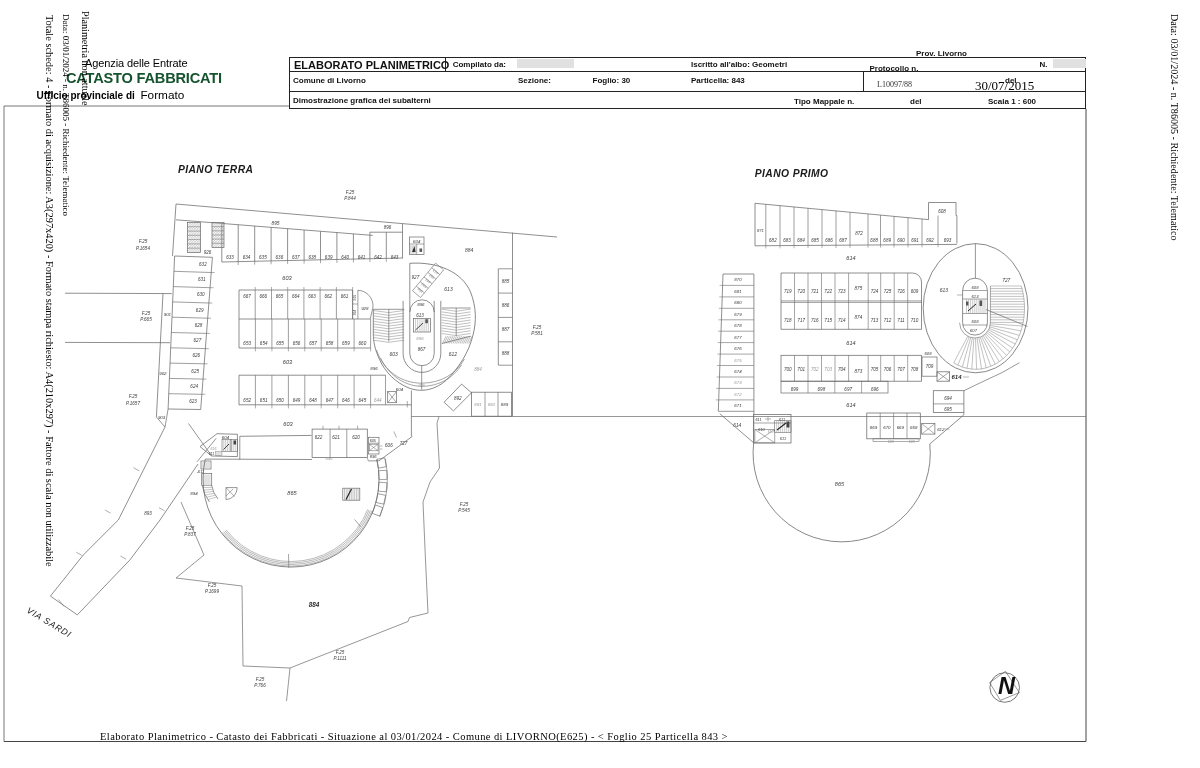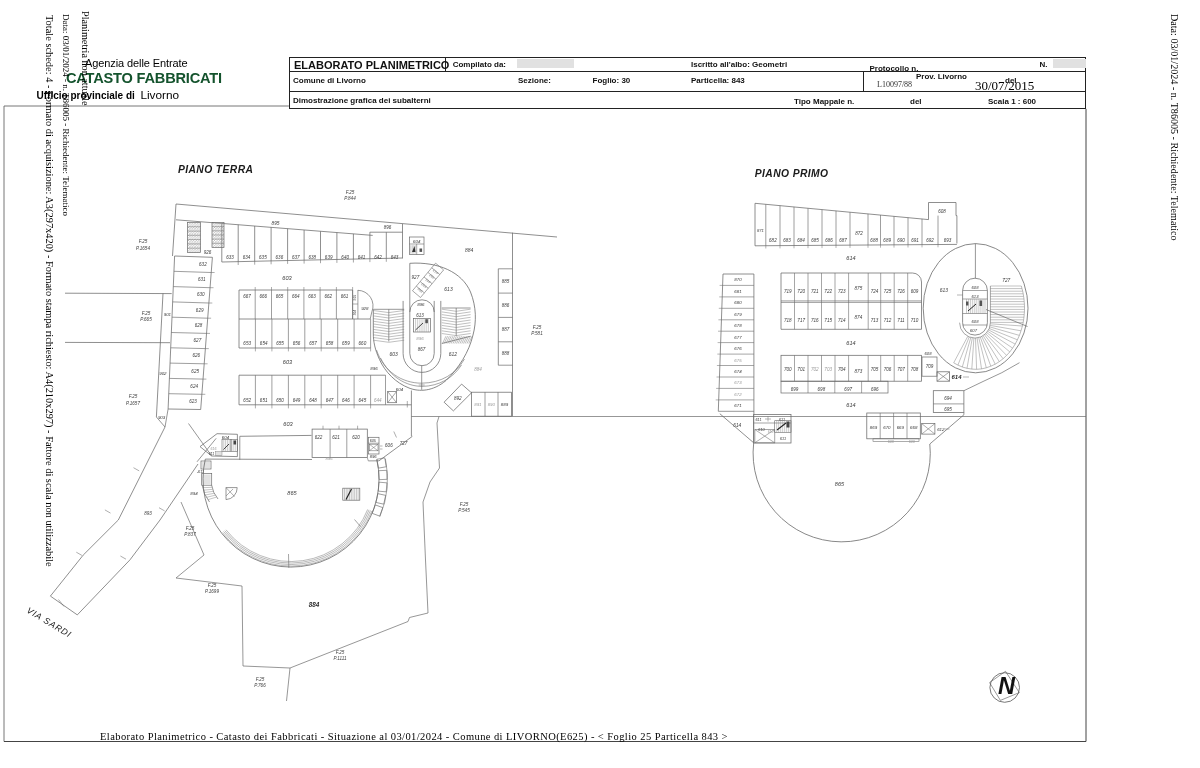--- a/index.html
+++ b/index.html
@@ -758,38 +758,38 @@
 <path d="M989.6,682.6 L1000.4,700.4" stroke="#555" stroke-width="0.6" fill="none"></path>
 <path d="M1000.4,700.4 L1019.3,692.6" stroke="#555" stroke-width="0.6" fill="none"></path>
 <path d="M1005.5,671.3 L1019.3,692.6" stroke="#555" stroke-width="0.6" fill="none"></path>
 <text x="1006.5" y="693.5" text-anchor="middle" style="font-size:23.5px;font-weight:bold;font-style:italic;fill:#111">N</text>
 <text x="178" y="173.3" style="font-size:10.3px;font-weight:bold;font-style:italic;fill:#1a1a1a;letter-spacing:0.4px">PIANO TERRA</text>
 <text x="754.8" y="176.8" style="font-size:10.3px;font-weight:bold;font-style:italic;fill:#1a1a1a;letter-spacing:0.4px">PIANO PRIMO</text>
 </svg>
 
 <div class="abs" style="left:85px;top:57px;font-weight:normal;font-size:11px;letter-spacing:-0.1px;color:#000">Agenzia delle Entrate</div>
 <div class="abs" style="left:66px;top:70.2px;font-weight:bold;font-size:14.6px;letter-spacing:-0.2px;color:#14532d">CATASTO FABBRICATI</div>
-<div class="abs" style="left:36.5px;top:87.8px;font-weight:bold;font-size:10px;color:#000">Ufficio provinciale di&nbsp;&nbsp;<span style="font-weight:normal;font-size:11.8px">Livorno</span></div>
+<div class="abs" style="left:36.5px;top:87.8px;font-weight:bold;font-size:10px;color:#000">Ufficio provinciale di&nbsp;&nbsp;<span style="font-weight:normal;font-size:11.8px">Formato</span></div>
 
 <div class="abs ser rot" style="left:90.5px;top:11px;font-size:10.2px">Planimetria non attuale</div>
 <div class="abs ser rot" style="left:71px;top:14px;font-size:9px">Data: 03/01/2024 - n. T86005 - Richiedente: Telematico</div>
 <div class="abs ser rot" style="left:55px;top:15px;font-size:10.4px">Totale schede: 4 - Formato di acquisizione: A3(297x420) - Formato stampa richiesto: A4(210x297) - Fattore di scala non utilizzabile</div>
 <div class="abs ser rot" style="left:1180px;top:13.5px;font-size:10.1px">Data: 03/01/2024 - n. T86005 - Richiedente: Telematico</div>
 
 <div class="abs" style="left:288.9px;top:57.2px;width:797.1px;height:51.7px;border:1.3px solid #222;box-sizing:border-box"></div>
 <div class="abs" style="left:288.9px;top:70.9px;width:797.1px;height:0;border-top:1px solid #222"></div>
 <div class="abs" style="left:288.9px;top:90.6px;width:797.1px;height:0;border-top:1px solid #222"></div>
 <div class="abs" style="left:445.2px;top:57.2px;width:0;height:13.7px;border-left:1.1px solid #222"></div>
 <div class="abs" style="left:863px;top:70.9px;width:0;height:19.7px;border-left:1px solid #222"></div>
 <div class="abs" style="left:516.8px;top:59.2px;width:57.6px;height:9.2px;background:#e1e1e1"></div>
 <div class="abs" style="left:1052.5px;top:59.2px;width:33.5px;height:9.2px;background:#e1e1e1"></div>
 <div class="abs mono" style="left:294px;top:59.9px;font-size:11px">ELABORATO PLANIMETRICO</div>
 <div class="abs mono" style="left:452.7px;top:60.7px">Compilato da:</div>
 <div class="abs mono" style="left:691px;top:60.7px">Iscritto all'albo: Geometri</div>
-<div class="abs mono" style="left:916px;top:73px">Prov. Livorno</div>
+<div class="abs mono" style="left:916px;top:50px">Prov. Livorno</div>
 <div class="abs mono" style="left:1039.6px;top:60.7px">N.</div>
 <div class="abs mono" style="left:293px;top:77.1px">Comune di Livorno</div>
 <div class="abs mono" style="left:518px;top:77.1px">Sezione:</div>
 <div class="abs mono" style="left:592.5px;top:77.1px">Foglio: 30</div>
 <div class="abs mono" style="left:691px;top:77.1px">Particella: 843</div>
 <div class="abs mono" style="left:869.5px;top:65px">Protocollo n.</div>
 <div class="abs ser" style="left:877px;top:79.6px;font-size:8px;color:#333">L10097/88</div>
 <div class="abs ser" style="left:975px;top:78.4px;font-size:13px">30/07/2015</div>
 <div class="abs mono" style="left:1005px;top:77.1px">del</div>
 <div class="abs mono" style="left:293px;top:97.4px">Dimostrazione grafica dei subalterni</div>

